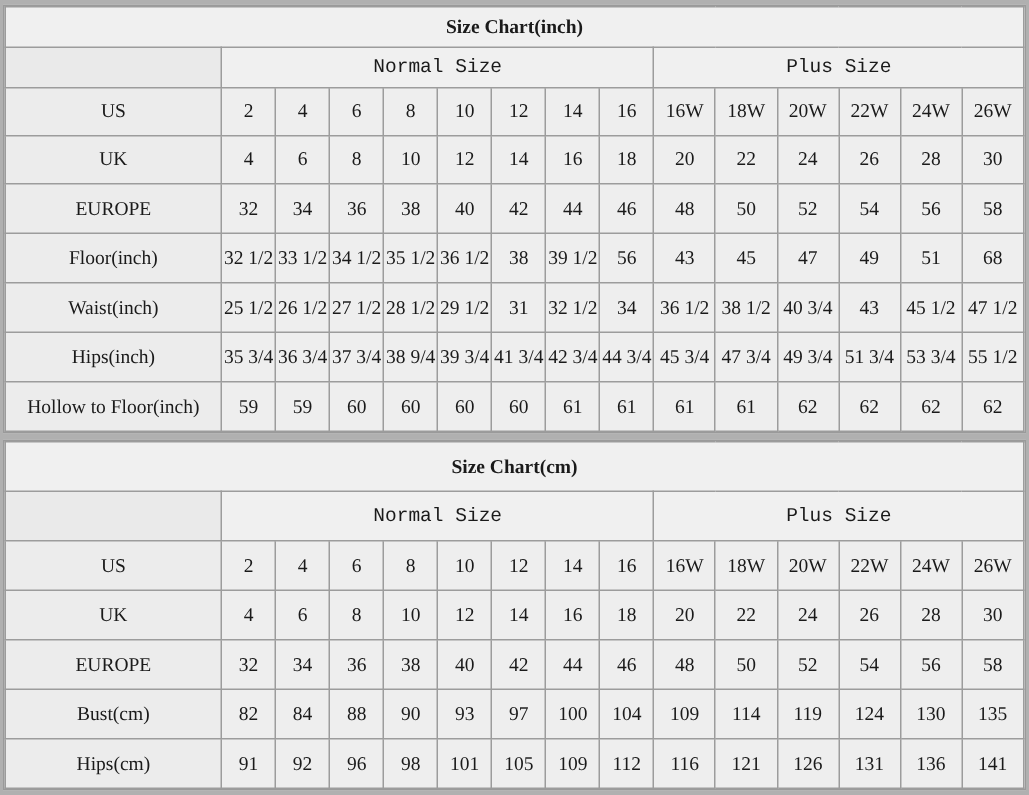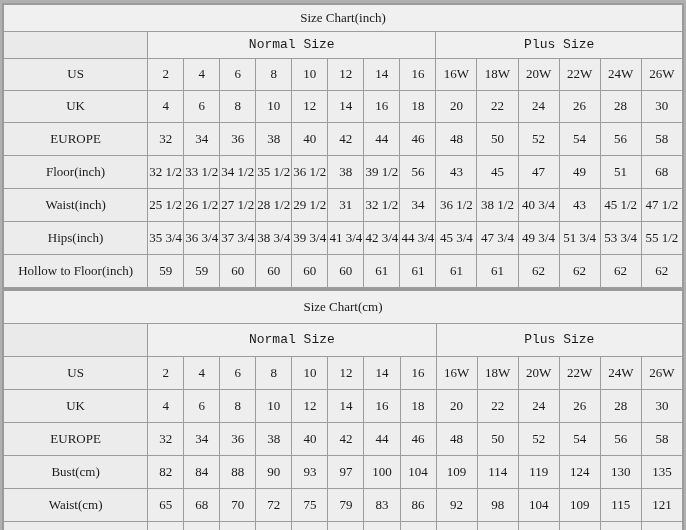--- a/index.html
+++ b/index.html
@@ -42,21 +42,21 @@
     background: #f0f0f0;
     font-size: 13px;
     line-height: 1.15;
     padding: 2px 1px;
   }
   
   .title-cell {
     font-size: 16px;
     background: #f0f0f0 !important;
     height: 22px;
-    font-weight: normal;
+    font-weight: bold;
   }
   
   .group-cell {
     font-size: 15px;
     height: 22px;
     font-family: Liberation Mono, monospace;
   }
   .corner-cell {
     background: #eaeaea !important;
   }
@@ -192,21 +192,21 @@
           <td class="data-cell">43</td>
           <td class="data-cell">45 1/2</td>
           <td class="data-cell">47 1/2</td>
         </tr>
 
         <tr class="r-tall">
           <td class="row-label">Hips(inch)</td>
           <td class="data-cell">35 3/4</td>
           <td class="data-cell">36 3/4</td>
           <td class="data-cell">37 3/4</td>
-          <td class="data-cell">38 3/4</td>
+          <td class="data-cell">38 9/4</td>
           <td class="data-cell">39 3/4</td>
           <td class="data-cell">41 3/4</td>
           <td class="data-cell">42 3/4</td>
           <td class="data-cell">44 3/4</td>
           <td class="data-cell">45 3/4</td>
           <td class="data-cell">47 3/4</td>
           <td class="data-cell">49 3/4</td>
           <td class="data-cell">51 3/4</td>
           <td class="data-cell">53 3/4</td>
           <td class="data-cell">55 1/2</td>
@@ -315,37 +315,20 @@
           <td class="data-cell">100</td>
           <td class="data-cell">104</td>
           <td class="data-cell">109</td>
           <td class="data-cell">114</td>
           <td class="data-cell">119</td>
           <td class="data-cell">124</td>
           <td class="data-cell">130</td>
           <td class="data-cell">135</td>
         </tr>
 
-        <tr>
-          <td class="row-label">Waist(cm)</td>
-          <td class="data-cell">65</td>
-          <td class="data-cell">68</td>
-          <td class="data-cell">70</td>
-          <td class="data-cell">72</td>
-          <td class="data-cell">75</td>
-          <td class="data-cell">79</td>
-          <td class="data-cell">83</td>
-          <td class="data-cell">86</td>
-          <td class="data-cell">92</td>
-          <td class="data-cell">98</td>
-          <td class="data-cell">104</td>
-          <td class="data-cell">109</td>
-          <td class="data-cell">115</td>
-          <td class="data-cell">121</td>
-        </tr>
 
         <tr>
           <td class="row-label">Hips(cm)</td>
           <td class="data-cell">91</td>
           <td class="data-cell">92</td>
           <td class="data-cell">96</td>
           <td class="data-cell">98</td>
           <td class="data-cell">101</td>
           <td class="data-cell">105</td>
           <td class="data-cell">109</td>

